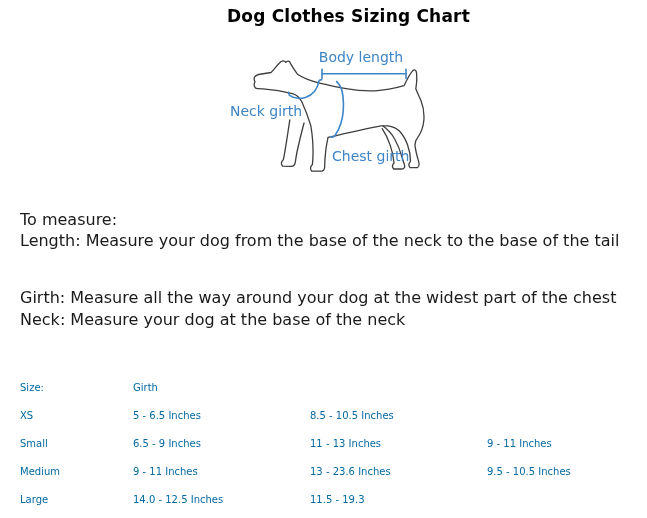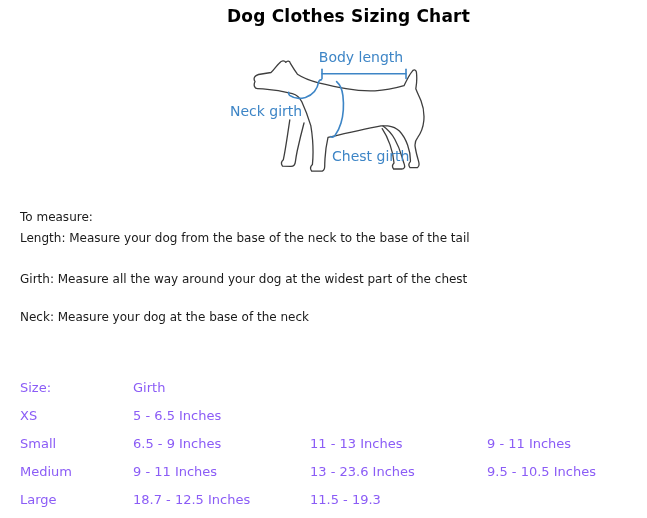--- a/index.html
+++ b/index.html
@@ -15,27 +15,27 @@
     position:absolute; top:6px; left:50px; right:0;
     text-align:center; font-size:17px; font-weight:bold; color:#000;
     letter-spacing:0.2px;
   }
 
   .diagram { position:absolute; left:225px; top:45px; width:250px; height:150px; }
   .diagram text { font-size:14px; fill:#3d85c6; }
   .dog-stroke { fill:none; stroke:#3e3e3e; stroke-width:1.3; stroke-linecap:round; stroke-linejoin:round; }
   .blue-stroke { fill:none; stroke:#3d85c6; stroke-width:1.6; stroke-linecap:round; stroke-linejoin:round; }
 
-  .inst { position:absolute; left:20px; font-size:12px; white-space:nowrap; color:#1a1a1a; }
-  .inst0 { top:210px; } .inst1 { top:231px; } .inst2 { top:272px; } .inst3 { top:310px; }
+  .inst { position:absolute; left:20px; font-size:16px; white-space:nowrap; color:#1a1a1a; }
+  .inst0 { top:210px; } .inst1 { top:231px; } .inst2 { top:288px; } .inst3 { top:310px; }
 
   .size-table { position:absolute; left:20px; top:374px; width:622px; }
   .trow {
     display:grid; grid-template-columns:113px 177px 177px 1fr;
-    height:28px; line-height:28px; font-size:13px; white-space:nowrap; color:#8b5cf6;
+    height:28px; line-height:28px; font-size:10px; white-space:nowrap; color:#0369a1;
   }
 </style>
 </head>
 <body>
 
 <div class="page">
 
   <div class="title">Dog Clothes Sizing Chart</div>
 
   <svg class="diagram" viewBox="0 0 250 150" xmlns="http://www.w3.org/2000/svg">
@@ -134,33 +134,34 @@
   <div class="inst inst3">Neck: Measure your dog at the base of the neck</div>
 
   <div class="size-table">
     <div class="trow">
       <span>Size:</span>
       <span>Girth</span>
     </div>
     <div class="trow">
       <span>XS</span>
       <span>5 - 6.5 Inches</span>
+      <span>8.5 - 10.5 Inches</span>
     </div>
     <div class="trow">
       <span>Small</span>
       <span>6.5 - 9 Inches</span>
       <span>11 - 13 Inches</span>
       <span>9 - 11 Inches</span>
     </div>
     <div class="trow">
       <span>Medium</span>
       <span>9 - 11 Inches</span>
       <span>13 - 23.6 Inches</span>
       <span>9.5 - 10.5 Inches</span>
     </div>
     <div class="trow">
       <span>Large</span>
-      <span>18.7 - 12.5 Inches</span>
+      <span>14.0 - 12.5 Inches</span>
       <span>11.5 - 19.3</span>
     </div>
   </div>
 
 </div>
 
 </body></html>

